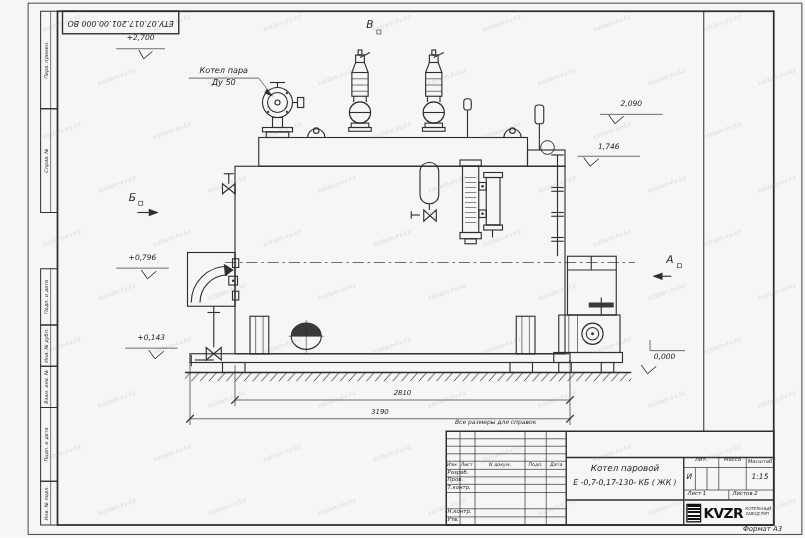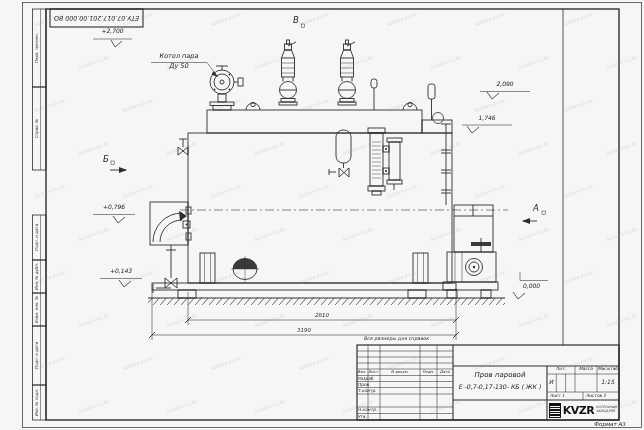--- a/index.html
+++ b/index.html
@@ -386,21 +386,21 @@
   <div class="t c" style="left:464px;top:114.5px;width:46px;font-size:6px">1,746</div>
   <div class="t" style="left:103px;top:155px;font-size:8.5px">Б</div>
   <div class="t" style="left:533px;top:204px;font-size:8.5px">А</div>
   <div class="t c" style="left:93px;top:204px;width:42px;font-size:6px">+0,796</div>
   <div class="t c" style="left:100px;top:268px;width:42px;font-size:6px">+0,143</div>
   <div class="t" style="left:523px;top:283px;font-size:6px">0,000</div>
   <div class="t c" style="left:300px;top:312px;width:44px;font-size:5.5px">2810</div>
   <div class="t c" style="left:282px;top:327px;width:44px;font-size:5.5px">3190</div>
   <div class="t c" style="left:364px;top:336px;width:64px;font-size:4.8px">Все размеры для справок</div>
 
-  <div class="t c" style="left:453px;top:372px;width:94px;font-size:7px">Пров паровой</div>
+  <div class="t c" style="left:453px;top:372px;width:94px;font-size:7px">Котел паровой</div>
   <div class="t c" style="left:453px;top:384px;width:94px;font-size:6.2px">Е -0,7-0,17-130- КБ ( ЖК )</div>
 
   <div class="t" style="left:357.5px;top:370px;width:10px;font-size:3.8px">Изм.</div>
   <div class="t" style="left:368.5px;top:370px;width:11px;font-size:3.8px">Лист</div>
   <div class="t c" style="left:380px;top:370px;width:40px;font-size:3.8px">N докум.</div>
   <div class="t c" style="left:420px;top:370px;width:17px;font-size:3.8px">Подп.</div>
   <div class="t c" style="left:437px;top:370px;width:16px;font-size:3.8px">Дата</div>
 
   <div class="t" style="left:358px;top:376.5px;font-size:4.3px">Разраб.</div>
   <div class="t" style="left:358px;top:382.5px;font-size:4.3px">Пров.</div>

